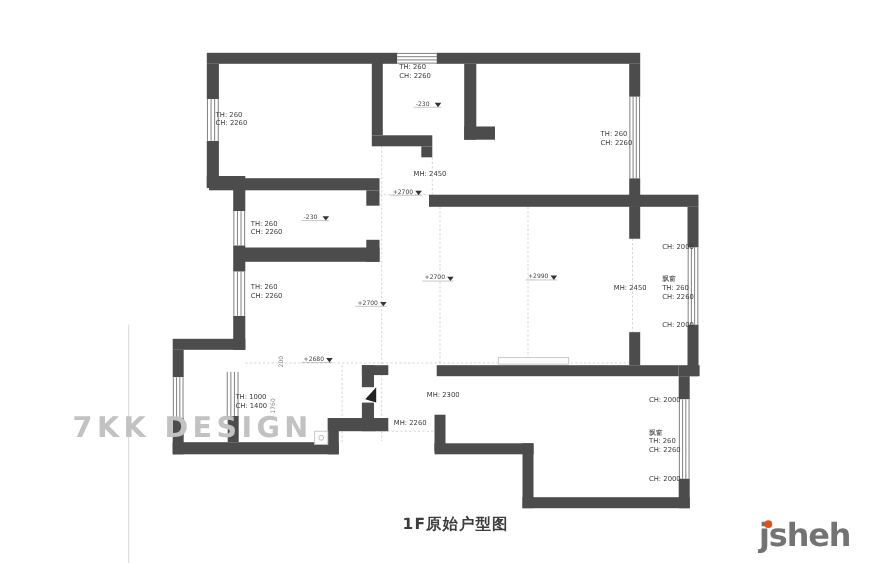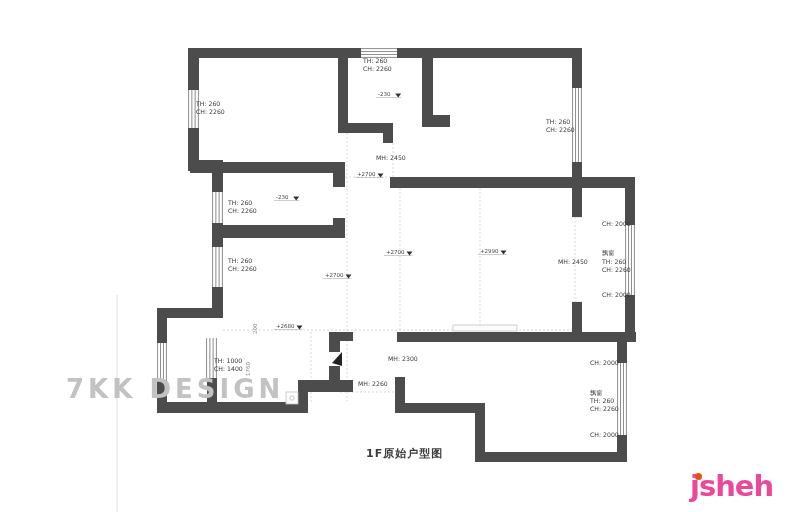--- a/index.html
+++ b/index.html
@@ -2,25 +2,25 @@
 <html><head>
 <meta charset="utf-8">
 <style>
   html,body{margin:0;padding:0;background:#ffffff;}
   #stage{position:relative;width:800px;height:512px;background:#fff;overflow:hidden;
          font-family:"DejaVu Sans",sans-serif;}
   #plan-svg{position:absolute;left:0;top:0;}
   .watermark{position:absolute;left:66px;top:374px;font-size:26px;font-weight:800;
              letter-spacing:4px;color:#c2c2c2;z-index:3;pointer-events:none;
              font-family:"DejaVu Sans",sans-serif;text-align:center;}
-  .plan-title{position:absolute;left:366px;top:446px;font-size:11px;font-weight:600;
+  .plan-title{position:absolute;left:366px;top:468px;font-size:14px;font-weight:600;
               color:#3c3c3c;letter-spacing:1px;z-index:2;}
   .logo{position:absolute;left:690px;top:470px;width:110px;height:40px;z-index:4;}
   .logo-word{position:absolute;left:0;top:2px;font-size:29px;font-weight:800;
-             color:#ec4899;letter-spacing:-1px;line-height:1;}
+             color:#737373;letter-spacing:-1px;line-height:1;}
   .logo-dot{position:absolute;left:5px;top:3px;width:7px;height:7px;border-radius:50%;
             background:#e84f12;}
   .logo-side{position:absolute;left:76px;top:7px;text-align:right;line-height:1;margin-left:44px;}
   .logo-cn{display:block;font-size:10px;font-weight:800;color:#f08300;letter-spacing:1px;}
   .logo-tld{display:block;font-size:13px;font-weight:800;color:#4c1d95;margin-top:1px;}
   .wall{fill:#4c4c4c;stroke:none;}
   .win{fill:#ffffff;}
   .winline{stroke:#5a5a5a;stroke-width:0.7;}
   .dash{stroke:#c9c9c9;stroke-width:0.7;stroke-dasharray:2,2;}
   .thin{stroke:#cfcfcf;stroke-width:0.7;}

